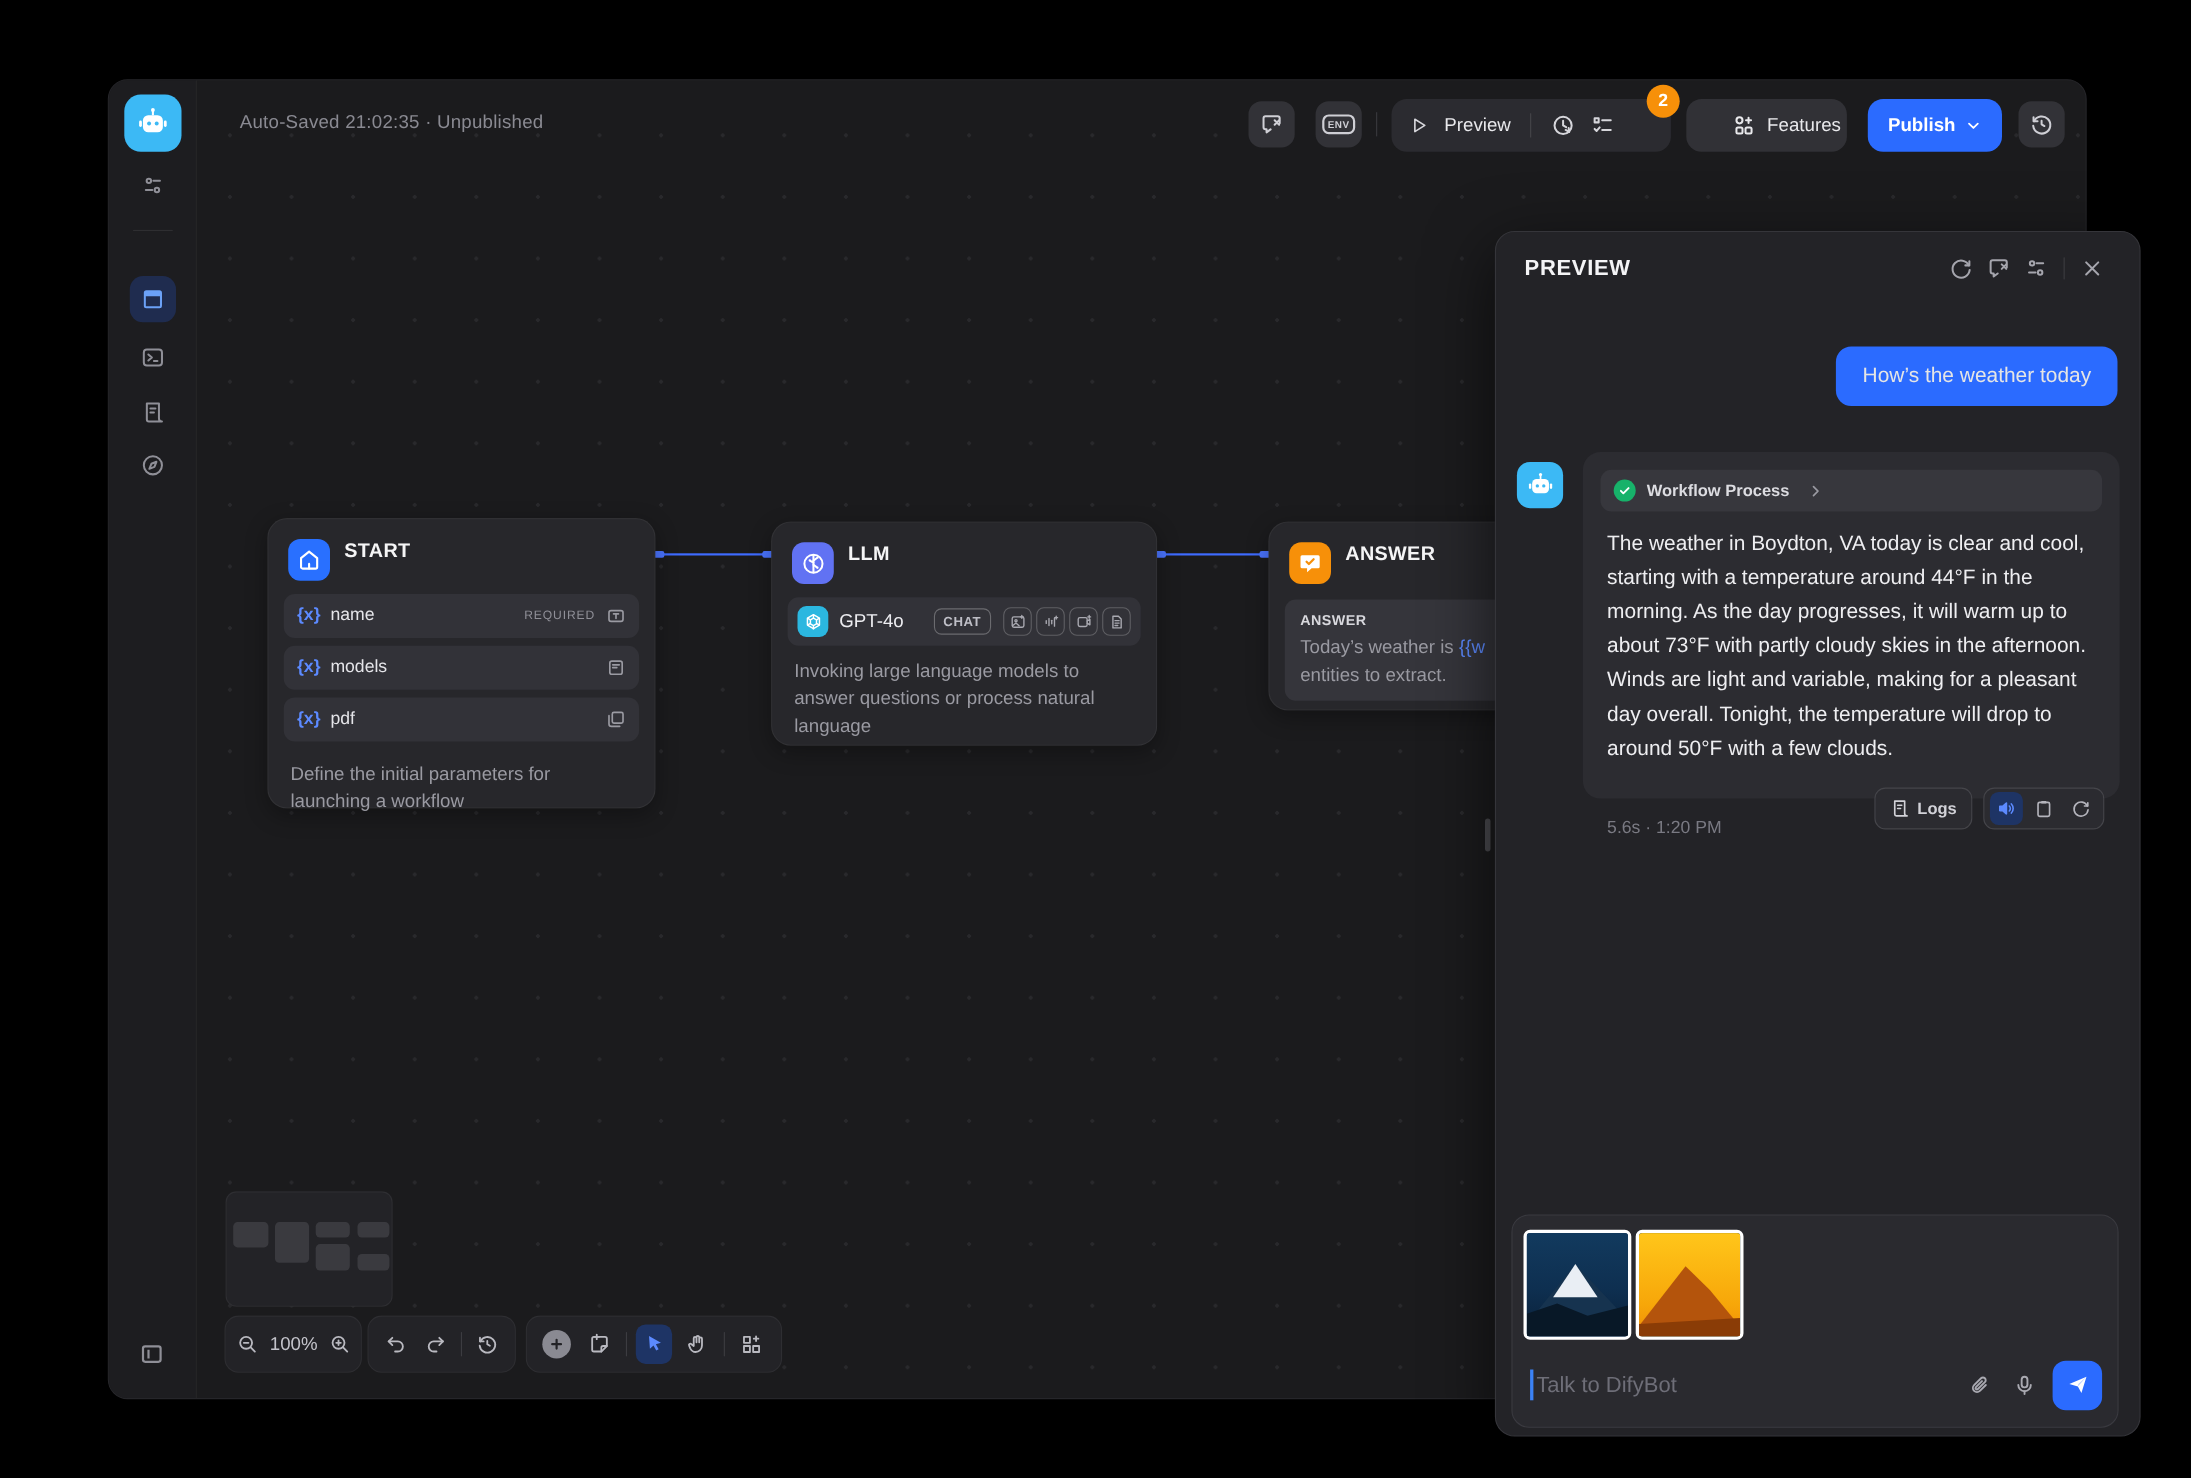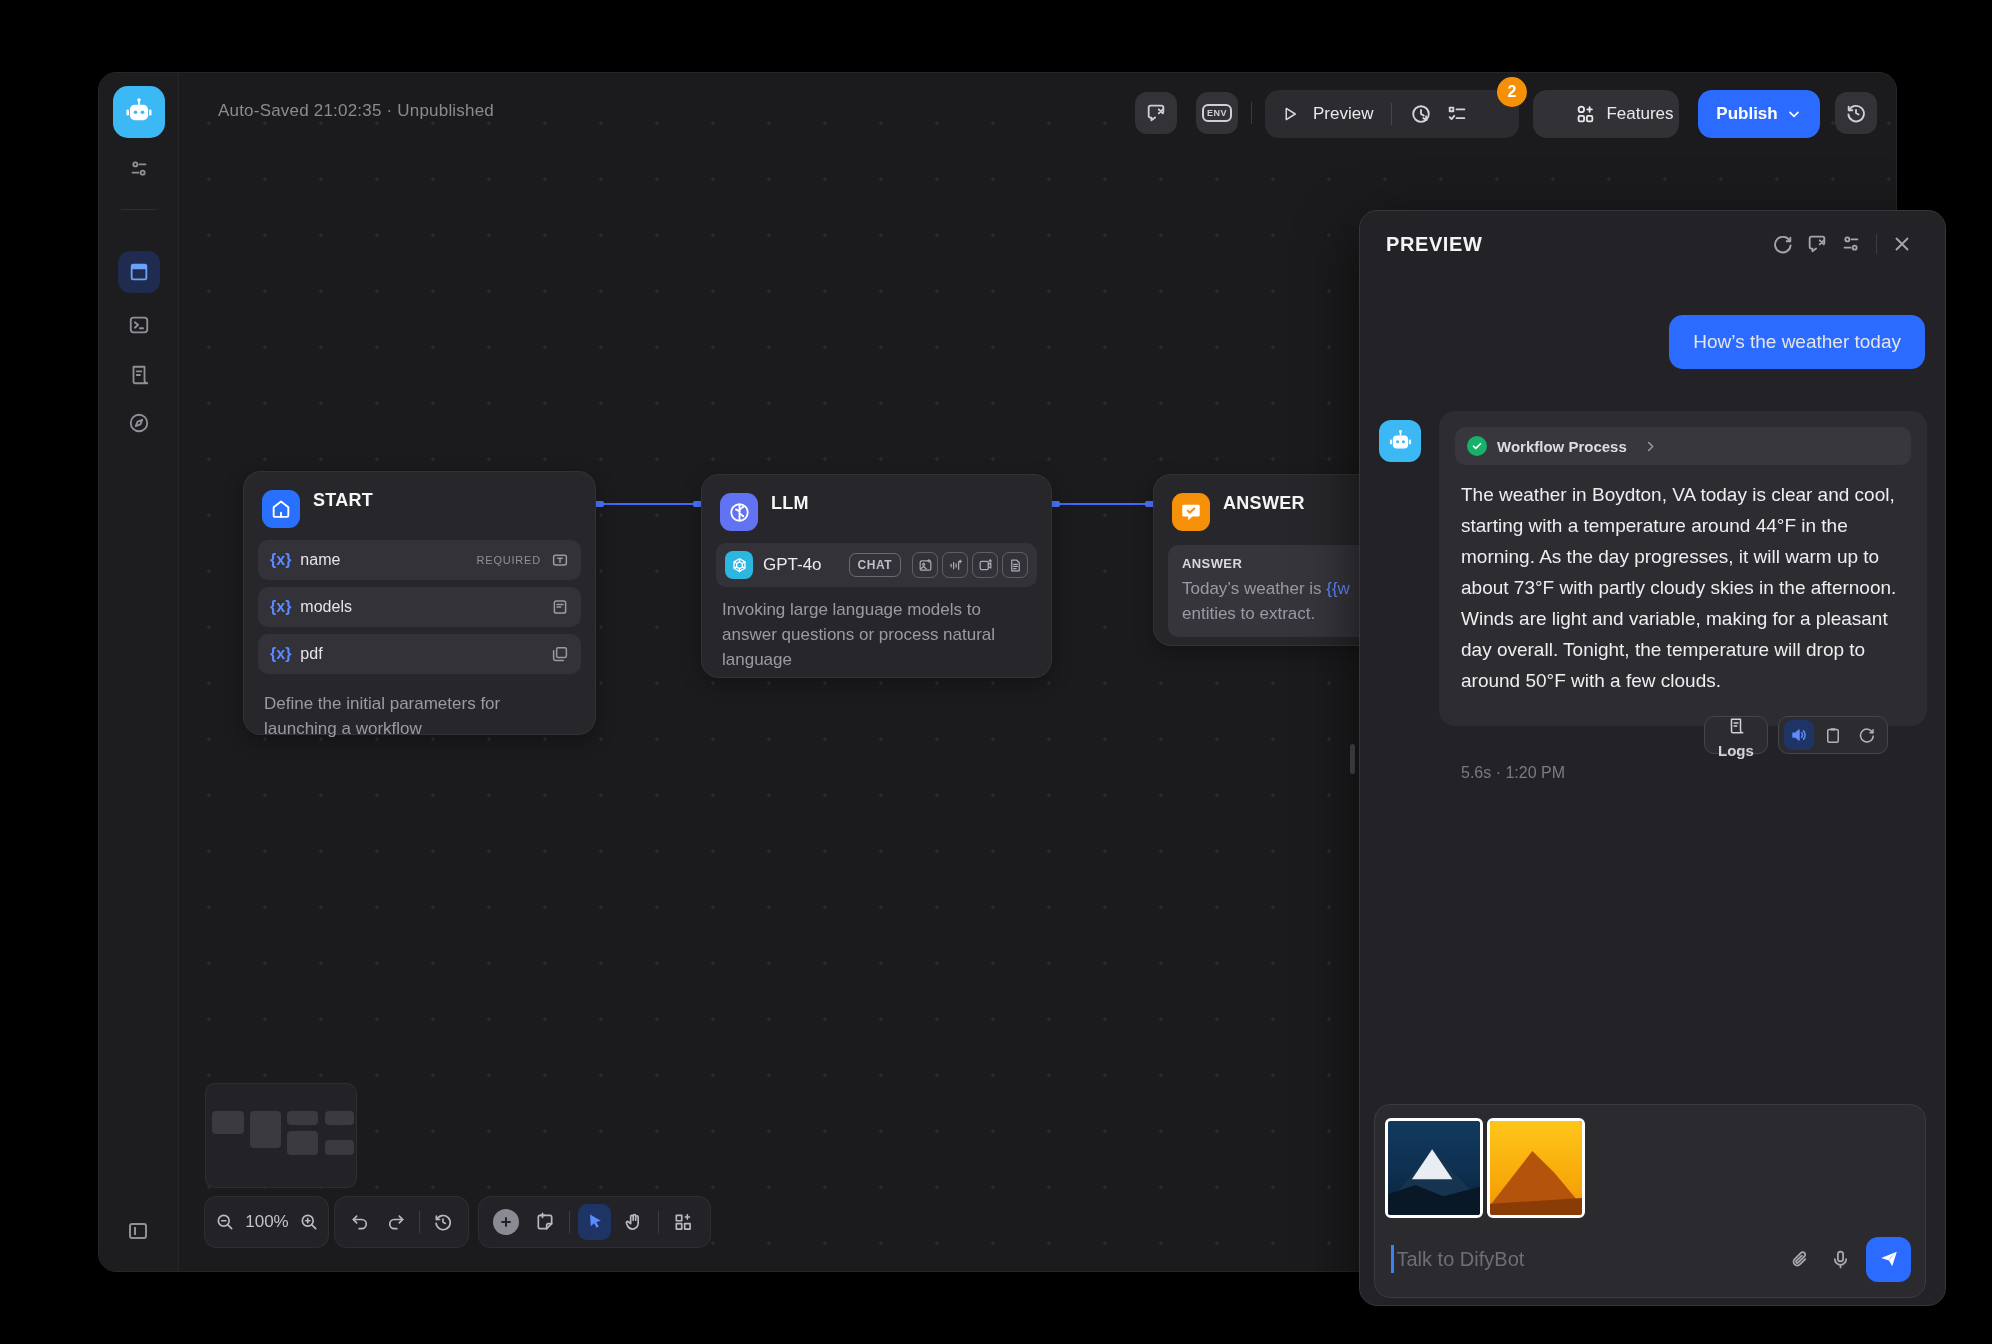--- a/index.html
+++ b/index.html
@@ -103,27 +103,27 @@
   .bot-card { position:absolute; left:79px; top:200px; width:488px; background:#2c2c31; border-radius:16px;
     padding:16px 16px 30px 16px; }
   .wf-bar { display:flex; align-items:center; gap:10px; height:38px; background:#37373d; border-radius:10px;
     padding:0 12px; cursor:pointer; }
   .wf-label { color:#dcdce1; font-size:15px; font-weight:600; }
   .check-circle { width:20px; height:20px; border-radius:50%; background:#17b26a; color:#fff;
     display:flex; align-items:center; justify-content:center; }
   .bot-text { color:#eeeef1; font-size:19px; line-height:31px; padding:14px 6px 0 6px; }
   .msg-actions { position:absolute; left:344px; top:505px; display:flex; gap:10px; z-index:5; }
   .logs-pill { display:flex; align-items:center; gap:7px; height:38px; padding:0 13px; background:#2b2b30;
-    border:1px solid #45454a; border-radius:10px; color:#d2d2d8; font-size:15px; font-weight:600; cursor:pointer;flex-direction:column; }
+    border:1px solid #45454a; border-radius:10px; color:#d2d2d8; font-size:15px; font-weight:600; cursor:pointer; }
   .tools-pill { display:flex; align-items:center; gap:4px; height:38px; padding:0 5px; background:#2b2b30;
     border:1px solid #45454a; border-radius:10px; }
   .tp-ic { width:30px; height:30px; border-radius:8px; display:flex; align-items:center; justify-content:center;
     color:#b4b4bc; cursor:pointer; }
   .tp-active { background:#1e3465; color:#5c8aff; }
-  .msg-meta { position:absolute; left:101px; top:533px; color:#7a7a83; font-size:16px;margin-top:20px; }
+  .msg-meta { position:absolute; left:101px; top:533px; color:#7a7a83; font-size:16px; }
 
   
   .input-card { position:absolute; left:14px; top:893px; width:552px; height:194px; background:#2a2a2f;
     border:1px solid #3a3a40; border-radius:16px; padding:13px 14px; }
   .thumb { position:absolute; top:13px; width:98px; height:100px; border:3px solid #fff; border-radius:6px;
     overflow:hidden; background:#0e3050; }
   .thumb .layer { position:absolute; inset:0; }
   .t1-sky { background:linear-gradient(180deg,#123a5e 0%,#0e2f50 55%,#0a2038 100%); }
   .t1-mtn { background:#16334f; clip-path:polygon(-10% 100%, 48% 30%, 115% 100%); }
   .t1-snow { background:#e9eef4; clip-path:polygon(48% 30%, 70% 62%, 26% 62%); }

